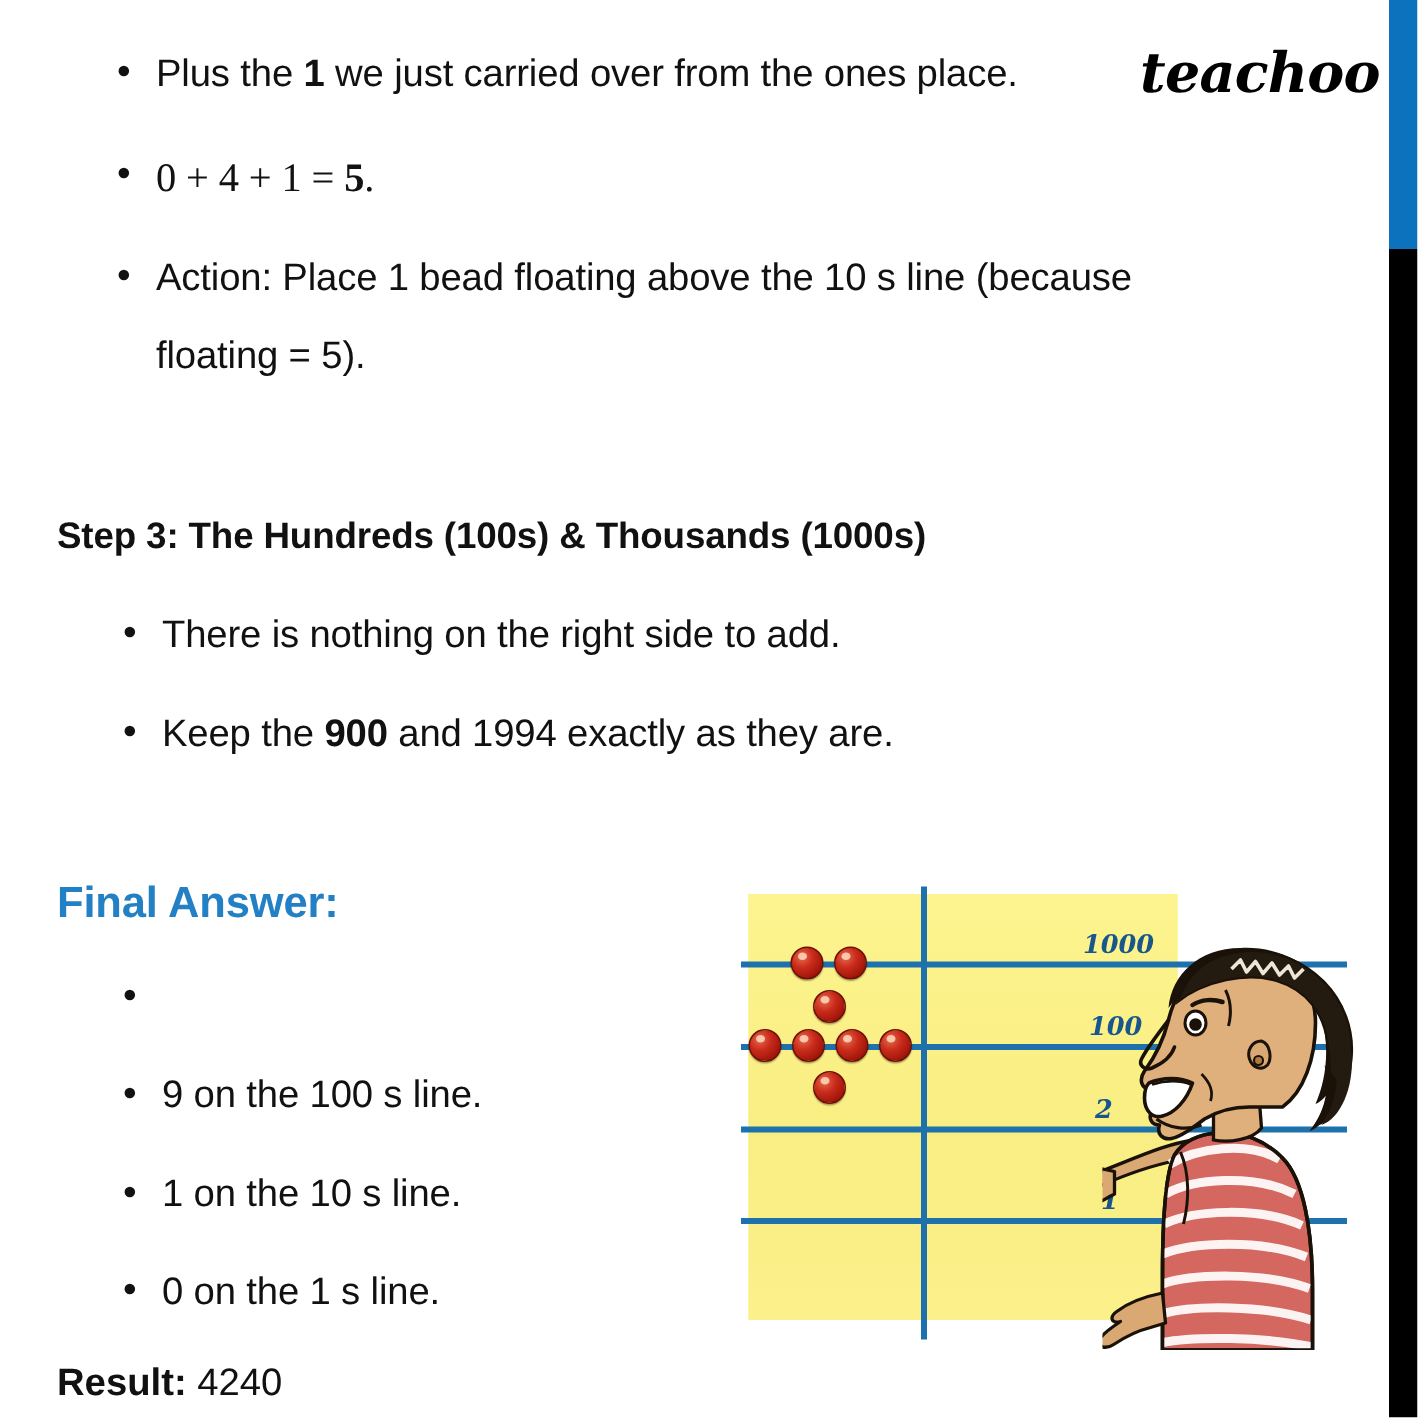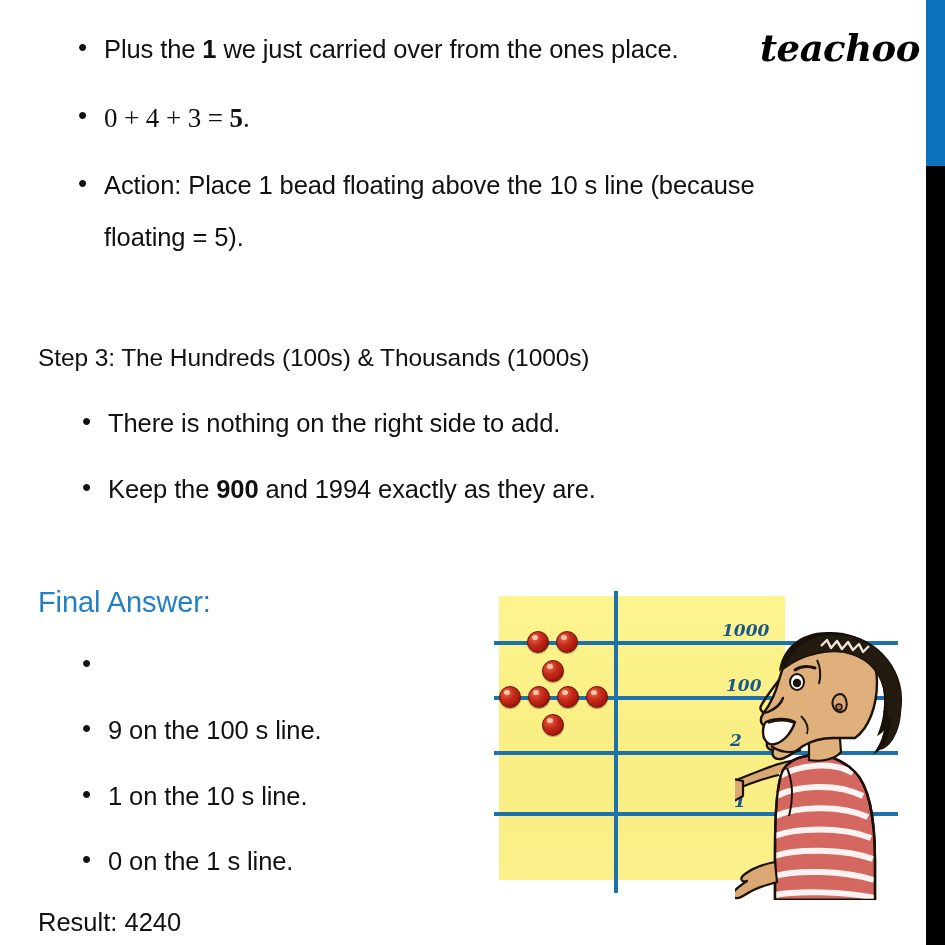--- a/index.html
+++ b/index.html
@@ -70,33 +70,33 @@
 
   .math-line {
     font-family: "Liberation Serif", serif;
     font-size: 27px;
   }
   .math-line .res { font-weight: bold; font-family: "Liberation Serif", serif; }
 
   .section-head {
     position: absolute;
     font-size: 24.5px;
-    font-weight: normal;
+    font-weight: bold;
     color: #111;
     letter-spacing: -0.1px;
     text-align: center;
   }
   .section-head.blue { color: #2380c4; font-size: 29px; }
 
   .result-line {
     position: absolute;
     font-size: 25.5px;
     color: #111;
   }
-  .result-line b { font-weight: normal; }
+  .result-line b { font-weight: bold; }
 
   
   #illustration {
     position: absolute;
     left: 480px; top: 580px;
     width: 430px; height: 320px;
   }
   #board {
     position: absolute;
     left: 19px; top: 16px;
@@ -158,21 +158,21 @@
 
 <div id="content">
 
   <div class="bullet-row" style="left:78px; top:34px; width:740px;">
     <span class="bullet-dot">•</span>
     <span class="bullet-text"><span>Plus the </span><b>1</b><span> we just carried over from the ones place.</span></span>
   </div>
 
   <div class="bullet-row" style="left:78px; top:102px; width:500px;">
     <span class="bullet-dot">•</span>
-    <span class="bullet-text math-line"><span>0 + 4 + 3 = </span><span class="res">5</span><span>.</span></span>
+    <span class="bullet-text math-line"><span>0 + 4 + 1 = </span><span class="res">5</span><span>.</span></span>
   </div>
 
   <div class="bullet-row" style="left:78px; top:170px; width:800px;">
     <span class="bullet-dot">•</span>
     <span class="bullet-text">
       <span style="display:block">Action: Place 1 bead floating above the 10 s line (because</span>
       <span style="display:block; margin-top:20px">floating = 5).</span>
     </span>
   </div>
 

